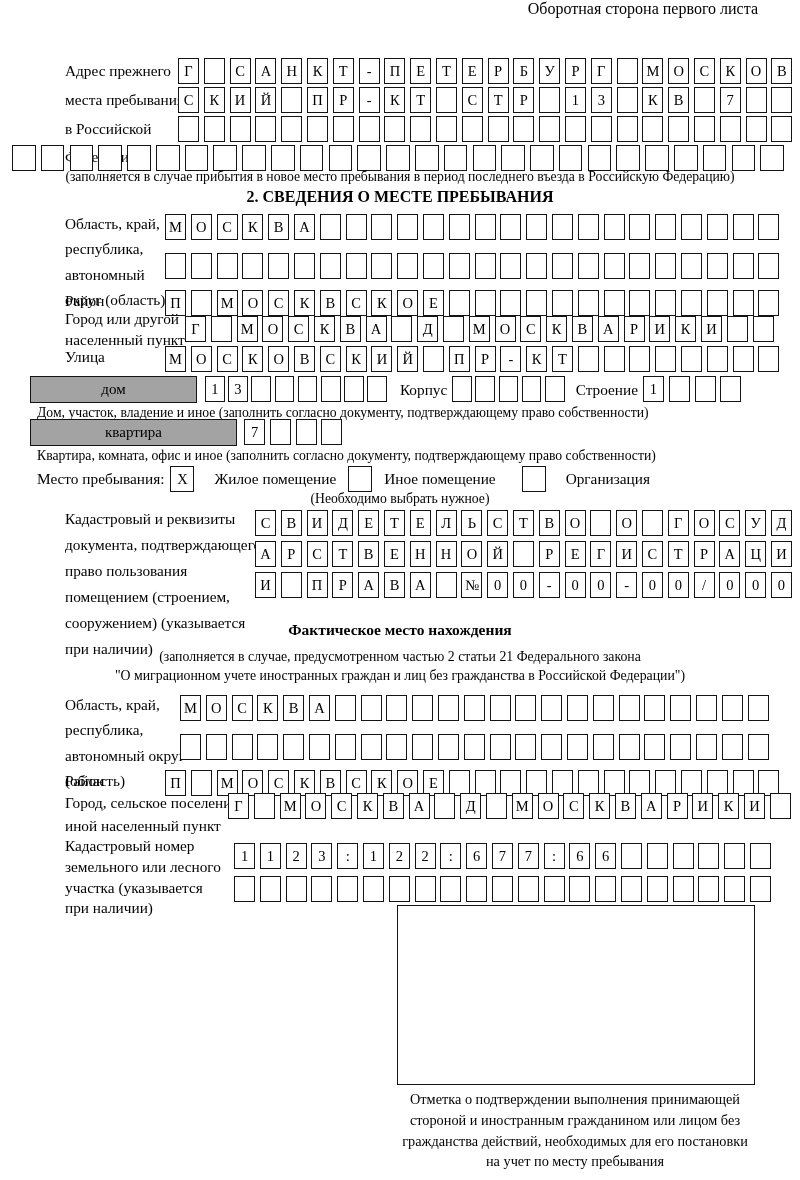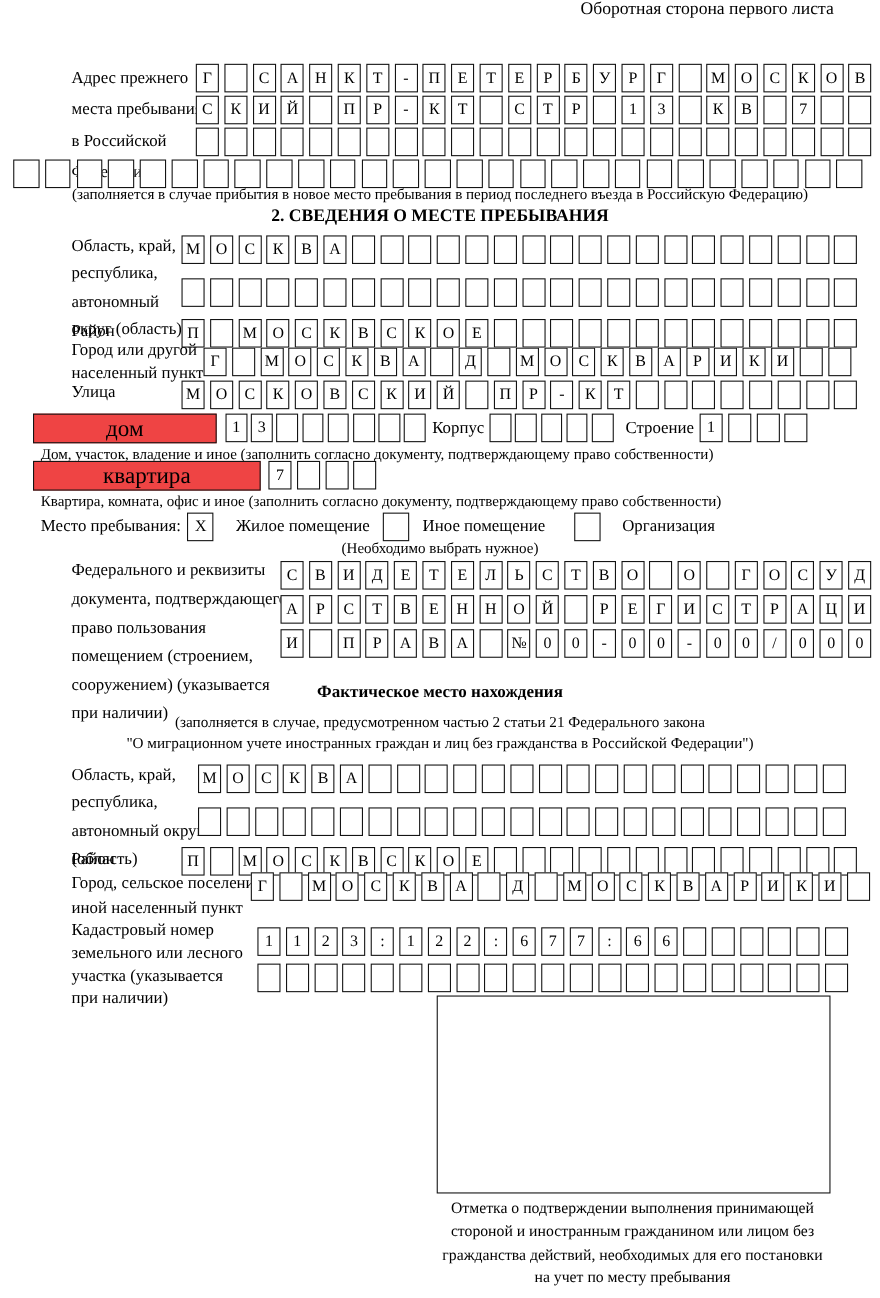--- a/index.html
+++ b/index.html
@@ -13,21 +13,21 @@
         display:inline-flex;align-items:center;justify-content:center;
         font-size:14.5px;flex:0 0 auto;background:#fff;}
   .w27 .cell{width:23.6px;}
   .w27{gap:5.2px;}
   .hrow{position:absolute;display:flex;align-items:flex-start;}
   .hrow .cells{display:flex;gap:3.6px;}
   .hrow .cells .cell{width:19.6px;}
   .hrow .cells.std{gap:4.8px;}
   .hrow .cells.std .cell{width:21px;}
   .wbox{border:1.6px solid #141414;height:27px;box-sizing:border-box;display:flex;
-        align-items:center;justify-content:center;font-size:21px;background:#ef4444;}
+        align-items:center;justify-content:center;font-size:15px;background:#a3a3a3;}
   .inlbl{font-size:15.3px;line-height:27px;white-space:nowrap;}
   .cap{position:absolute;left:0;width:800px;text-align:center;font-size:13.7px;}
   .capL{position:absolute;font-size:13.7px;white-space:nowrap;}
   .h1{position:absolute;left:0;width:800px;text-align:center;font-weight:bold;font-size:16px;}
   .h2{position:absolute;left:0;width:800px;text-align:center;font-weight:bold;font-size:15.5px;}
   .stayrow{position:absolute;display:flex;align-items:center;font-size:15.3px;}
   .stayrow .cellrow{position:static;}
   .cb .cell{width:24px;}
   .stamp{position:absolute;border:1.7px solid #141414;background:#fff;}
   .stampcap{position:absolute;left:335px;width:480px;text-align:center;font-size:14.3px;line-height:20.8px;}
@@ -307,21 +307,21 @@
     <div class="cells" style="margin-left:8px">
         <span class="cell">1</span>
         <span class="cell">3</span>
         <span class="cell"></span>
         <span class="cell"></span>
         <span class="cell"></span>
         <span class="cell"></span>
         <span class="cell"></span>
         <span class="cell"></span>
       </div>
-    <div class="inlbl" style="margin-left:6px">Корпус</div>
+    <div class="inlbl" style="margin-left:13px">Корпус</div>
     <div class="cells" style="margin-left:5px">
         <span class="cell"></span>
         <span class="cell"></span>
         <span class="cell"></span>
         <span class="cell"></span>
         <span class="cell"></span>
       </div>
     <div class="inlbl" style="margin-left:11px">Строение</div>
     <div class="cells std" style="margin-left:5px">
         <span class="cell">1</span>
@@ -354,21 +354,21 @@
       </span>
     <span style="margin-left:12px">Иное помещение</span>
     <span class="cellrow cb" style="margin-left:26px">
         <span class="cell"></span>
       </span>
     <span style="margin-left:20px">Организация</span>
   </div>
   <div class="cap" style="top:491px">(Необходимо выбрать нужное)</div>
 
   <div class="lbl" style="left:65px;top:506px;line-height:26px">
-      <div class="lline">Федерального и реквизиты</div>
+      <div class="lline">Кадастровый и реквизиты</div>
       <div class="lline">документа, подтверждающего</div>
       <div class="lline">право пользования</div>
       <div class="lline">помещением (строением,</div>
       <div class="lline">сооружением) (указывается</div>
       <div class="lline">при наличии)</div>
     </div>
   <div class="cellrow" style="left:255px;top:510px">
       <span class="cell">С</span>
       <span class="cell">В</span>
       <span class="cell">И</span>

